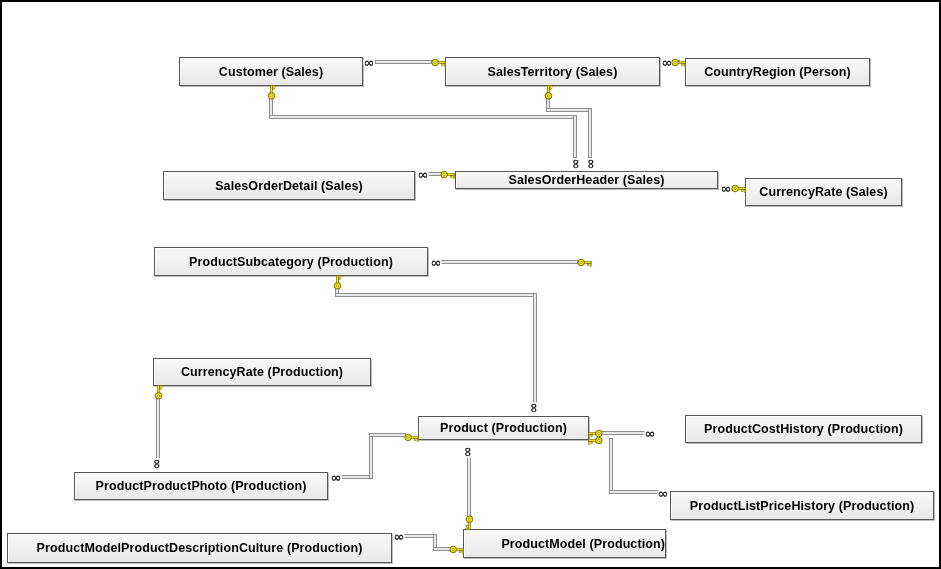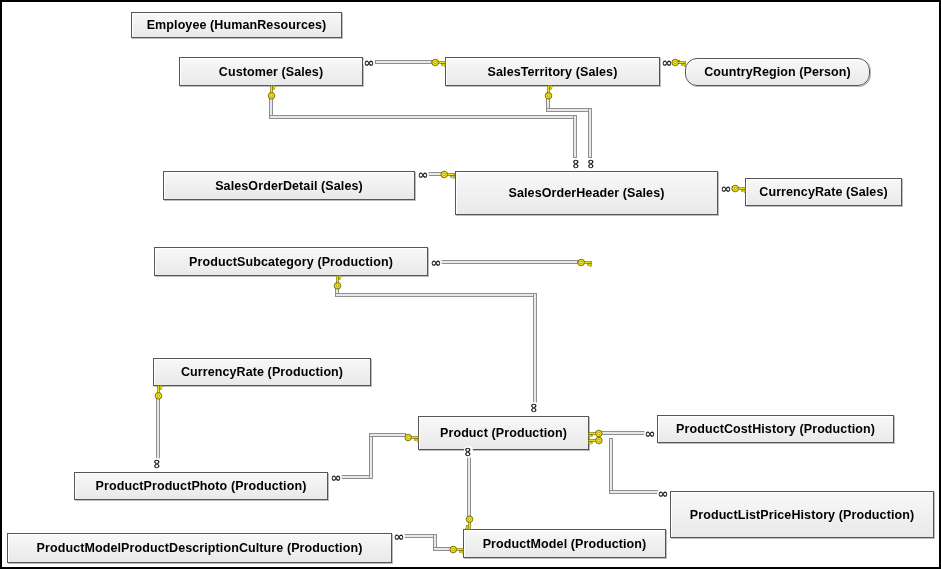--- a/index.html
+++ b/index.html
@@ -56,63 +56,60 @@
       <circle cx="4.2" cy="7.5" r="1.1" fill="#fffef2" stroke="#6e6400" stroke-width="0.5"></circle>
       <rect x="7.2" y="6.6" width="7.4" height="1.8" fill="#f0e10c" stroke="#6e6400" stroke-width="0.6"></rect>
       <rect x="10.6" y="8.4" width="1.4" height="2.2" fill="#f0e10c" stroke="#6e6400" stroke-width="0.5"></rect>
       <rect x="13.0" y="8.4" width="1.4" height="3.0" fill="#f0e10c" stroke="#6e6400" stroke-width="0.5"></rect>
     </g>
   </defs>
 </svg>
 
 <div class="canvas">
 
-  <div class="tbl" style="left:129px;top:10px;width:211px;height:26px;">
-      <span class="tbl-label">Employee (HumanResources)</span>
-    </div>
   <div class="tbl" style="left:443px;top:55px;width:215px;height:29px;">
       <span class="tbl-label">SalesTerritory (Sales)</span>
     </div>
   <div class="tbl" style="left:177px;top:55px;width:184px;height:29px;">
       <span class="tbl-label">Customer (Sales)</span>
     </div>
-  <div class="tbl" style="left:683px;top:56px;width:185px;height:28px;border-radius:12px;">
+  <div class="tbl" style="left:683px;top:56px;width:185px;height:28px;">
       <span class="tbl-label">CountryRegion (Person)</span>
     </div>
   <div class="tbl" style="left:161px;top:169px;width:252px;height:29px;">
       <span class="tbl-label">SalesOrderDetail (Sales)</span>
     </div>
-  <div class="tbl" style="left:453px;top:169px;width:263px;height:44px;">
+  <div class="tbl" style="left:453px;top:169px;width:263px;height:18px;">
       <span class="tbl-label">SalesOrderHeader (Sales)</span>
     </div>
   <div class="tbl" style="left:743px;top:169px;width:157px;height:28px;margin-top:7px;">
       <span class="tbl-label">CurrencyRate (Sales)</span>
     </div>
   <div class="tbl" style="left:152px;top:245px;width:274px;height:29px;text-align:right;">
       <span class="tbl-label">ProductSubcategory (Production)</span>
     </div>
   <div class="tbl" style="left:151px;top:356px;width:218px;height:28px;">
       <span class="tbl-label">CurrencyRate (Production)</span>
     </div>
-  <div class="tbl" style="left:416px;top:414px;width:171px;height:34px;">
+  <div class="tbl" style="left:416px;top:414px;width:171px;height:24px;">
       <span class="tbl-label">Product (Production)</span>
     </div>
-  <div class="tbl" style="left:655px;top:413px;width:237px;height:28px;">
+  <div class="tbl" style="left:683px;top:413px;width:237px;height:28px;">
       <span class="tbl-label">ProductCostHistory (Production)</span>
     </div>
   <div class="tbl" style="left:72px;top:470px;width:254px;height:28px;">
       <span class="tbl-label">ProductProductPhoto (Production)</span>
     </div>
-  <div class="tbl" style="left:668px;top:489px;width:264px;height:47px;justify-content:center;">
+  <div class="tbl" style="left:668px;top:489px;width:264px;height:29px;justify-content:center;">
       <span class="tbl-label">ProductListPriceHistory (Production)</span>
     </div>
   <div class="tbl" style="left:5px;top:531px;width:385px;height:30px;">
       <span class="tbl-label">ProductModelProductDescriptionCulture (Production)</span>
     </div>
-  <div class="tbl" style="left:461px;top:527px;width:203px;height:29px;">
+  <div class="tbl" style="left:461px;top:527px;width:203px;height:29px;justify-content:flex-end;">
       <span class="tbl-label">ProductModel (Production)</span>
     </div>
 
   <div class="ln h" style="left:373px;top:58px;width:57px;"></div>
   <span class="inf" style="left:360px;top:53px;"></span>
   <svg class="key" style="left:429px;top:53px;" viewBox="0 0 15 15">
       <use href="#keysym"></use>
     </svg>
 
   <div class="ln h" style="left:668px;top:58px;width:10px;"></div>

